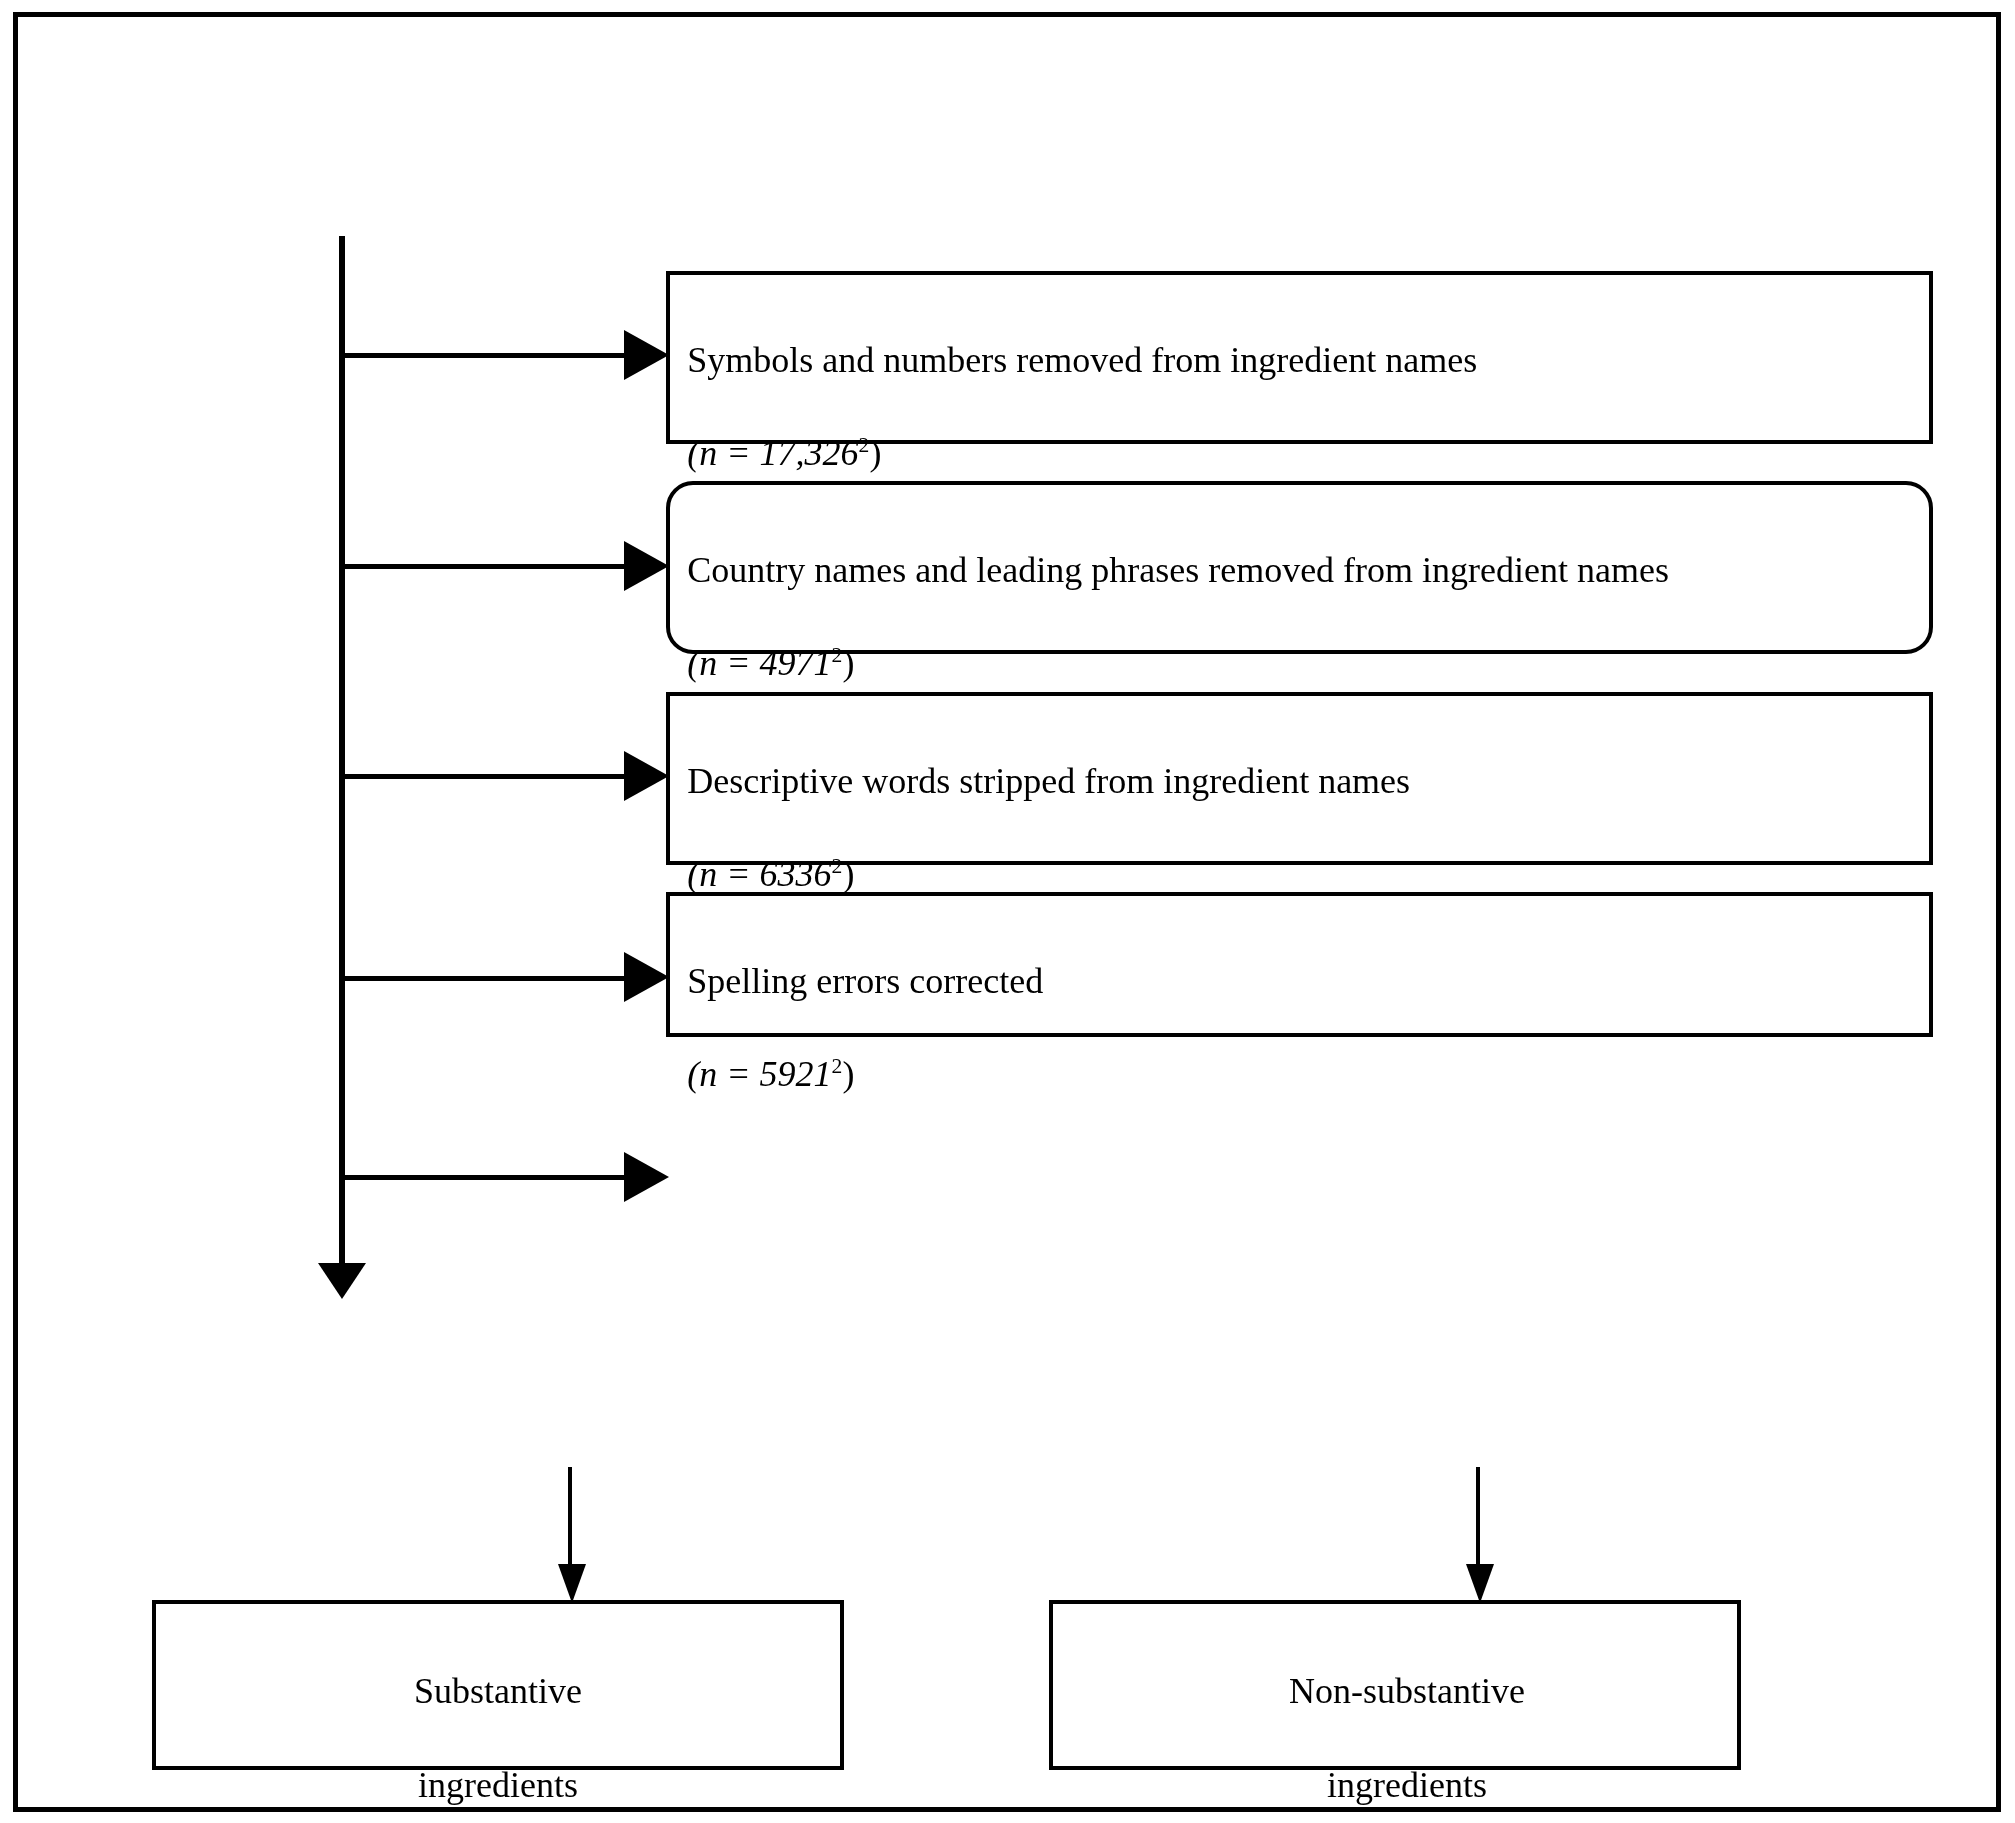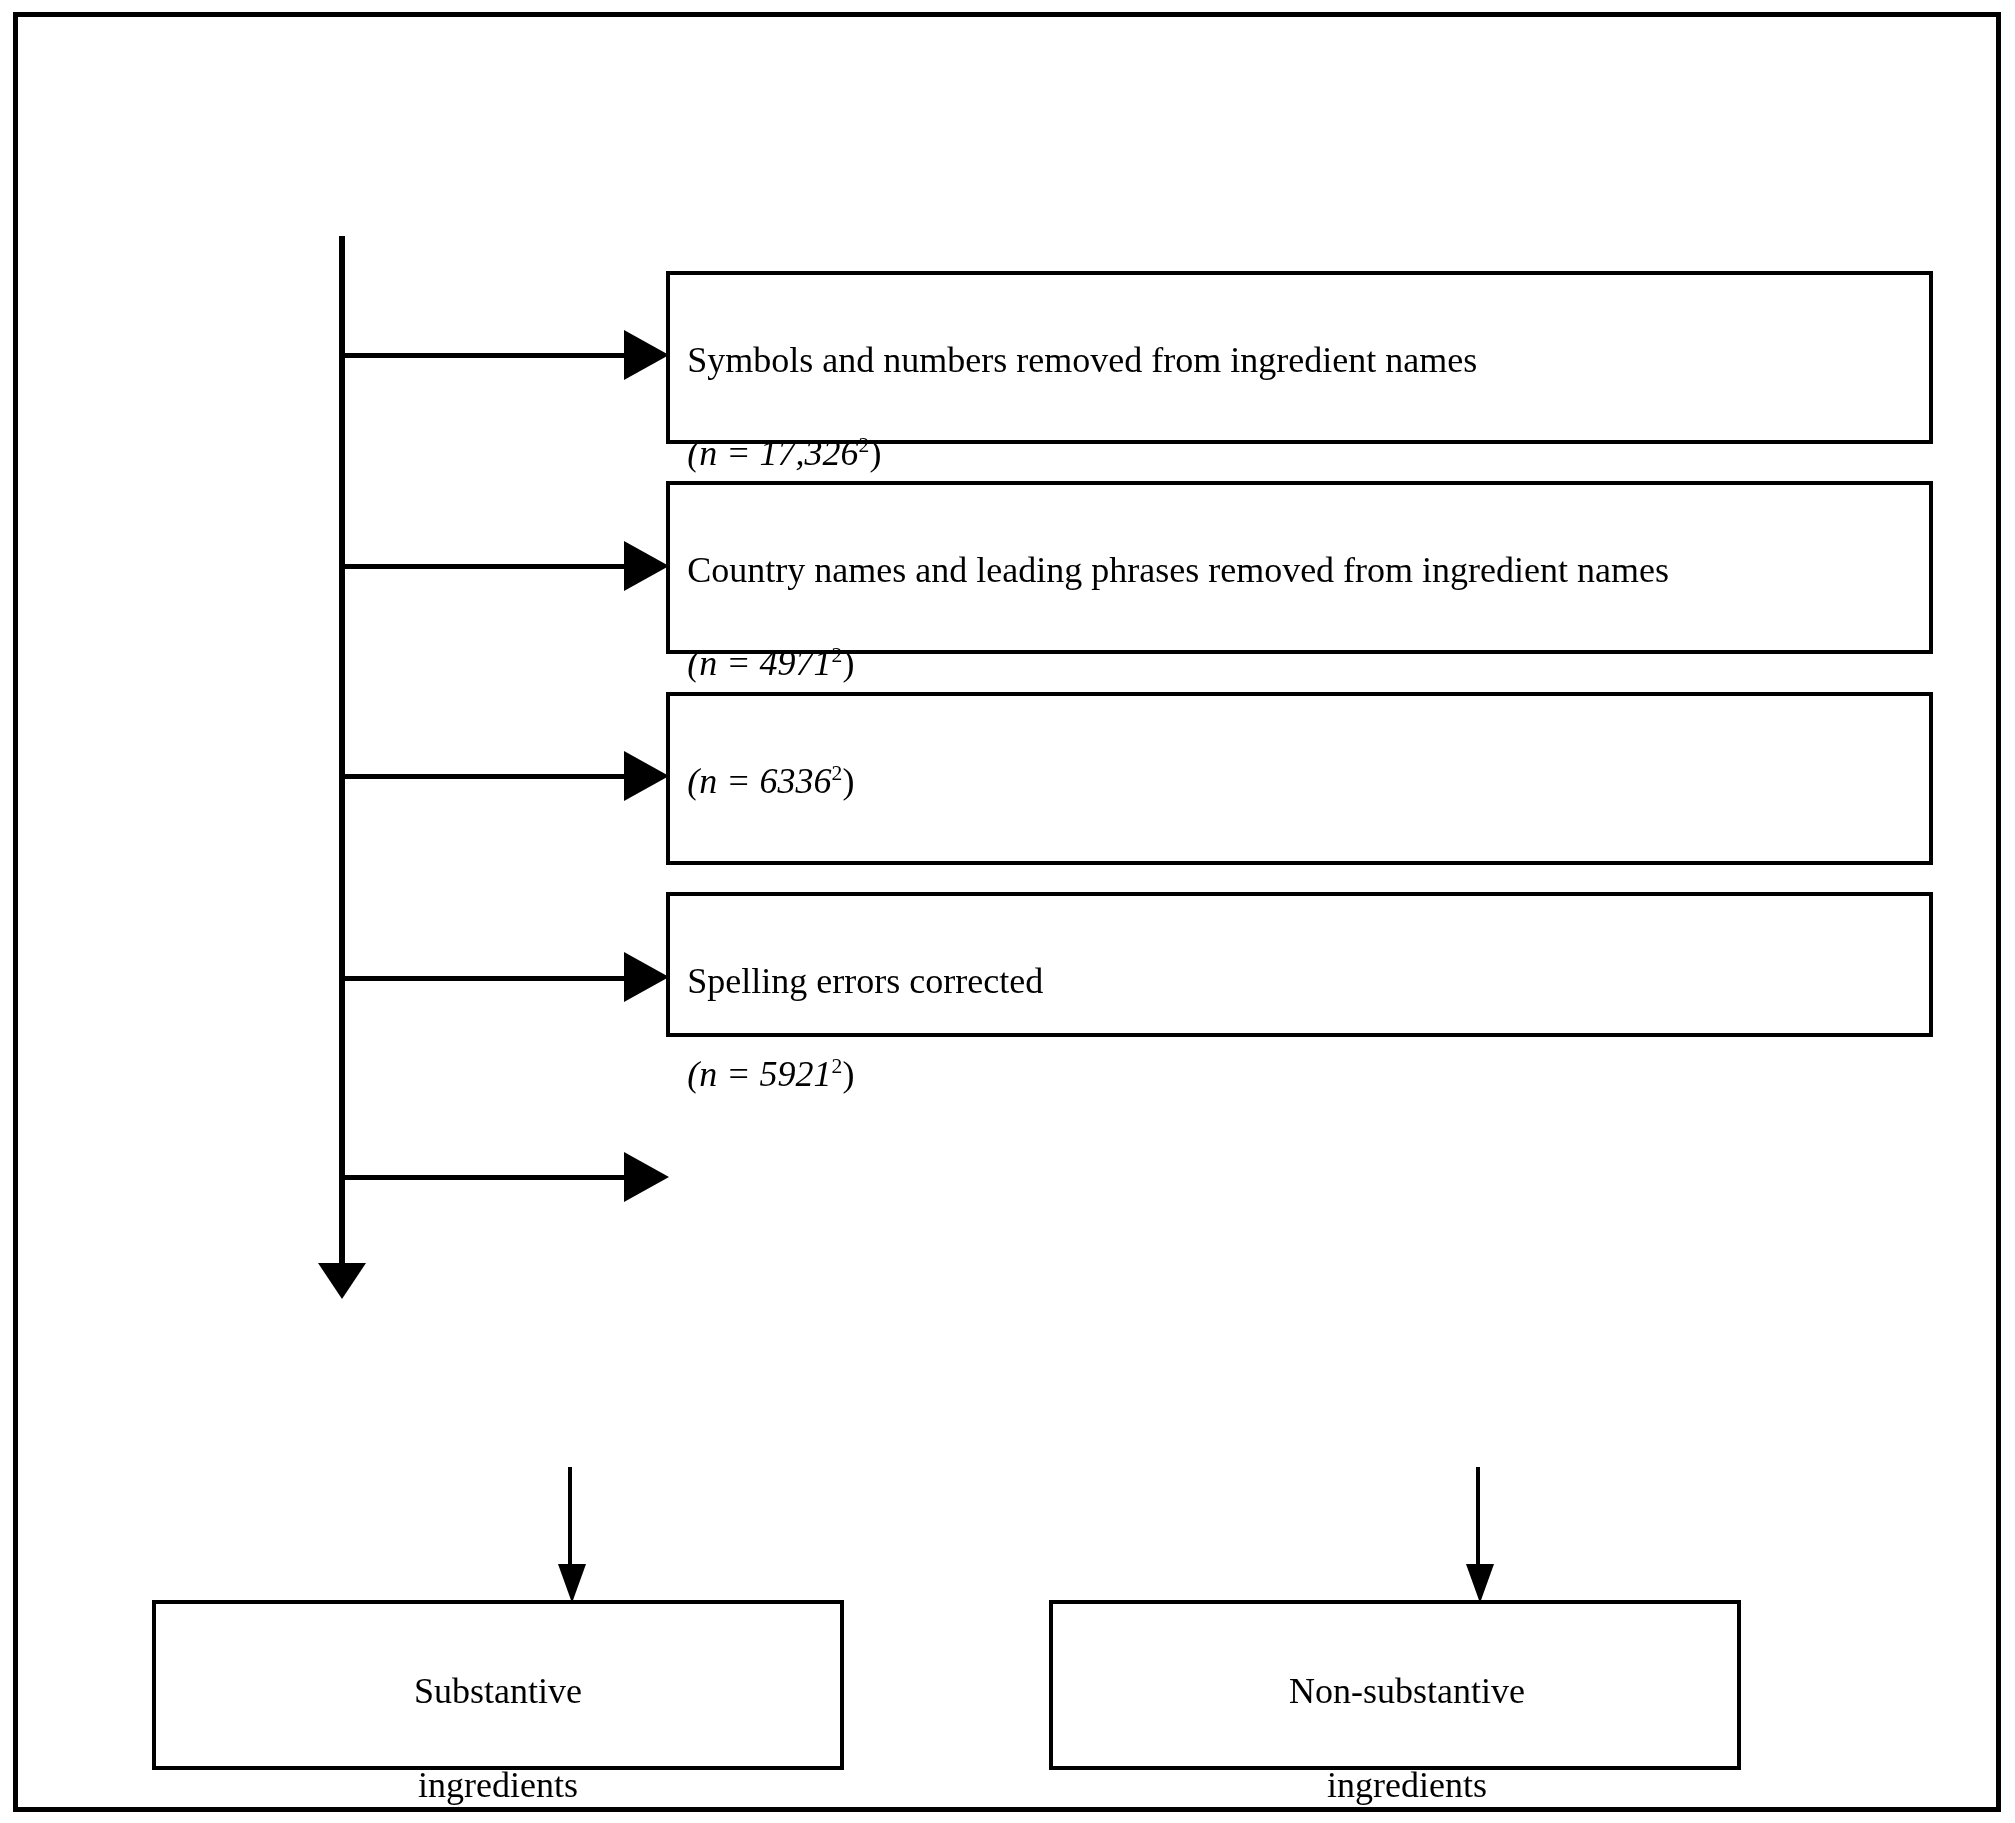--- a/index.html
+++ b/index.html
@@ -50,21 +50,21 @@
   sup {
     font-size: 0.60em;
     vertical-align: super;
     line-height: 0;
   }
 
   
   #box-top      { left: 68px;  top: 63px;  width: 1861px; height: 173px; }
   #box-discrete { left: 68px;  top: 1294px; width: 1861px; height: 173px; }
   #box-step-0   { left: 666px; top: 271px;  width: 1267px; height: 173px; }
-  #box-step-1   { left: 666px; top: 481px;  width: 1267px; height: 173px; }
+  #box-step-1   { left: 666px; top: 481px;  width: 1267px; height: 173px; border-radius: 27px; }
   #box-step-2   { left: 666px; top: 692px; width: 1267px; height: 173px; }
   #box-step-3   { left: 666px; top: 892px; width: 1267px; height: 145px; }
   #box-step-4   { left: 666px; top: 1093px; width: 1267px; height: 173px; }
   #box-out-0    { left: 152px;  top: 1600px; width: 692px; height: 170px; }
   #box-out-1    { left: 1049px; top: 1600px; width: 692px; height: 170px; padding-left: 24px; }
 
   
   .trunk {
     position: absolute;
     left: 339px;
@@ -162,20 +162,21 @@
 
   <div class="flow-box" id="box-step-1">
     <div class="box-text">
       <span class="nline">Country names and leading phrases removed from ingredient names</span>
       <span class="nline"><span class="it">(n = 4971</span><sup>2</sup><span>)</span></span>
     </div>
   </div>
 
   <div class="flow-box" id="box-step-2">
     <div class="box-text">
+      <span class="nline">Descriptive words stripped from ingredient names</span>
       <span class="nline"><span class="it">(n = 6336</span><sup>2</sup><span>)</span></span>
     </div>
   </div>
 
   <div class="flow-box" id="box-step-3">
     <div class="box-text">
       <span class="nline">Spelling errors corrected</span>
       <span class="nline"><span class="it">(n = 5921</span><sup>2</sup><span>)</span></span>
     </div>
   </div>

